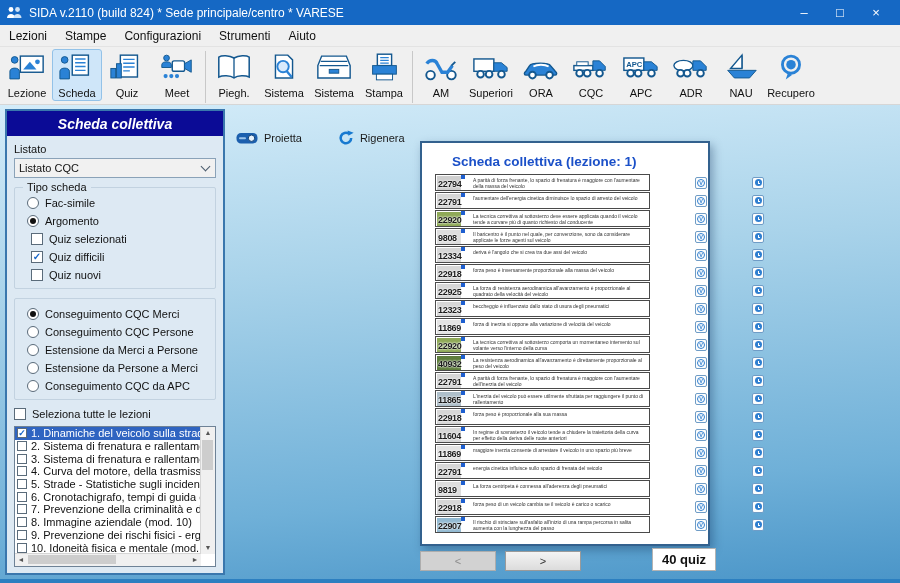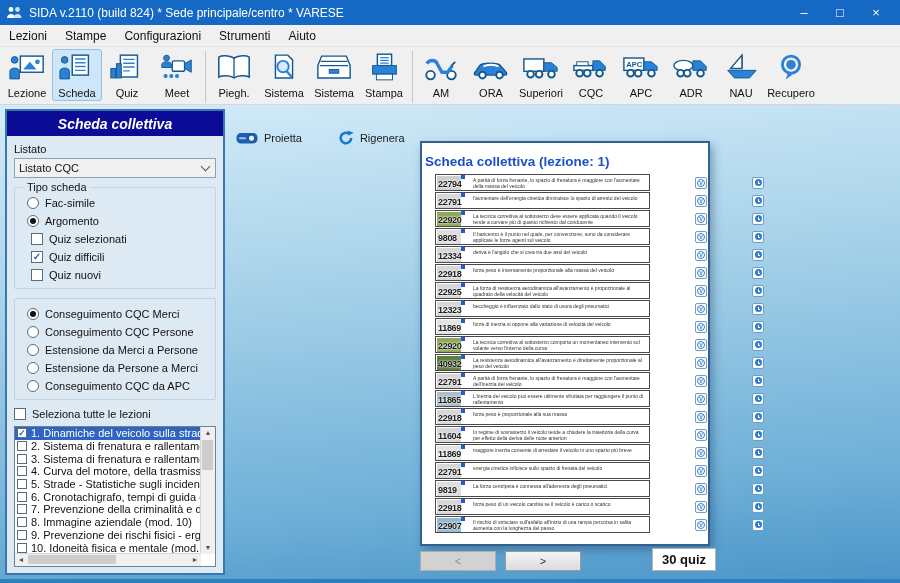--- a/index.html
+++ b/index.html
@@ -56,21 +56,21 @@
   .hsb .sbarrow{position:absolute;top:0;width:12px;height:12px;text-align:center;font-size:7px;color:#555;line-height:12px;}
   .hsb .left{left:0;} .hsb .right{right:0;}
   .hsb .thumb{position:absolute;left:13px;top:1px;width:88px;height:9px;background:#cdcdcd;}
 
   
   .actions{position:absolute;left:236px;top:25px;display:flex;gap:36px;align-items:center;font-size:11px;color:#1a1a1a;}
   .action{display:flex;align-items:center;gap:6px;}
 
   
   .preview{position:absolute;left:420px;top:36px;width:290px;height:405px;background:#fff;border:2px solid #33618e;box-sizing:border-box;box-shadow:3px 4px 9px rgba(10,40,80,.35);}
-  .pv-title{margin:11px 0 5px 3px;font-size:13.5px;font-weight:bold;color:#1b50c8;}
+  .pv-title{margin:11px 0 5px 30px;font-size:13.5px;font-weight:bold;color:#1b50c8;}
   .qrows{margin-left:13px;display:flex;flex-direction:column;gap:1px;}
   .qrow{display:flex;align-items:center;height:17px;flex:none;gap:42px;}
   .qbox{width:215px;height:17px;border:1px solid #4a4a4a;box-sizing:border-box;position:relative;overflow:hidden;background:#fff;flex:none;}
   .qthumb{position:absolute;left:1px;top:1px;width:24px;height:14px;background:#d7d7d7;}
   .qflag{position:absolute;left:25px;top:0;width:4px;height:4px;background:#1e5fd0;}
   .qnum{position:absolute;left:2px;bottom:1px;font-size:9px;font-weight:bold;color:#1c1c1c;letter-spacing:-.3px;text-shadow:0 0 2px #fff,0 0 2px #fff;}
   .qtext{position:absolute;left:37px;top:1.5px;right:2px;font-size:5px;line-height:1.25;color:#333;}
   .qbtn{width:12px;height:12px;border:1px solid #6f9cc6;background:#fdfdfd;margin-left:3px;border-radius:2px;position:relative;flex:none;box-sizing:border-box;}
   .qbtn .ring{position:absolute;left:1px;top:1px;right:1px;bottom:1px;border:1.4px solid #2f7fd0;border-radius:50%;font-size:5.5px;font-weight:bold;color:#2f7fd0;display:flex;align-items:center;justify-content:center;box-sizing:border-box;}
   .qbtn .disc{position:absolute;left:1.5px;top:1.5px;width:7px;height:7px;background:#2f7fd0;border-radius:50%;}
@@ -209,39 +209,39 @@
             <circle cx="31" cy="23" r="4.5" fill="#fff" stroke="#14588f" stroke-width="2"></circle>
             <path d="M5 11 c3-4.5 9-4.5 11 0 l5 9 h6 l5-7" fill="none" stroke="#2a82d6" stroke-width="3.5"></path>
             <path d="M31 13 l4-4" stroke="#14588f" stroke-width="2"></path>
           </svg>
         </span>
       <span class="tb-label">AM</span>
     </div>
     <div class="tb-item">
       <span class="tb-icon">
           <svg viewBox="0 0 40 30">
-            <path d="M4 19 l4-6 c2-3.5 20-3.5 22 0 l5 6 c2 1 2 4 0 4 h-31 c-2 0-2-3 0-4 z" fill="#2a82d6" stroke="#14588f" stroke-width="1.5"></path>
-            <circle cx="11" cy="23" r="3.5" fill="#fff" stroke="#14588f" stroke-width="2"></circle>
-            <circle cx="29" cy="23" r="3.5" fill="#fff" stroke="#14588f" stroke-width="2"></circle>
-            <path d="M12 14 c4-2.5 12-2.5 16 0" stroke="#fff" stroke-width="2" fill="none"></path>
-          </svg>
-        </span>
-      <span class="tb-label">ORA</span>
-    </div>
-    <div class="tb-item">
-      <span class="tb-icon">
-          <svg viewBox="0 0 40 30">
             <rect x="2" y="6" width="21" height="13" fill="#fff" stroke="#14588f" stroke-width="1.5"></rect>
             <path d="M23 10 h8 l6 5 v4 h-14 z" fill="#2a82d6" stroke="#14588f"></path>
             <circle cx="9" cy="22" r="3.5" fill="#fff" stroke="#14588f" stroke-width="2"></circle>
             <circle cx="18" cy="22" r="3.5" fill="#fff" stroke="#14588f" stroke-width="2"></circle>
             <circle cx="31" cy="22" r="3.5" fill="#fff" stroke="#14588f" stroke-width="2"></circle>
           </svg>
         </span>
       <span class="tb-label">Superiori</span>
+    </div>
+    <div class="tb-item">
+      <span class="tb-icon">
+          <svg viewBox="0 0 40 30">
+            <path d="M4 19 l4-6 c2-3.5 20-3.5 22 0 l5 6 c2 1 2 4 0 4 h-31 c-2 0-2-3 0-4 z" fill="#2a82d6" stroke="#14588f" stroke-width="1.5"></path>
+            <circle cx="11" cy="23" r="3.5" fill="#fff" stroke="#14588f" stroke-width="2"></circle>
+            <circle cx="29" cy="23" r="3.5" fill="#fff" stroke="#14588f" stroke-width="2"></circle>
+            <path d="M12 14 c4-2.5 12-2.5 16 0" stroke="#fff" stroke-width="2" fill="none"></path>
+          </svg>
+        </span>
+      <span class="tb-label">ORA</span>
     </div>
     <div class="tb-item">
       <span class="tb-icon">
           <svg viewBox="0 0 40 30">
             <rect x="2" y="13" width="20" height="5" fill="#fff" stroke="#14588f" stroke-width="1.5"></rect>
             <rect x="5" y="9" width="12" height="4" fill="#fff" stroke="#14588f"></rect>
             <path d="M22 8 h7 l6 6 v4 h-13 z" fill="#2a82d6" stroke="#14588f"></path>
             <circle cx="8" cy="21" r="3.5" fill="#fff" stroke="#14588f" stroke-width="2"></circle>
             <circle cx="16" cy="21" r="3.5" fill="#fff" stroke="#14588f" stroke-width="2"></circle>
             <circle cx="29" cy="21" r="3.5" fill="#fff" stroke="#14588f" stroke-width="2"></circle>
@@ -721,16 +721,16 @@
             </span>
     <span class="qbtn">
               <span class="disc"></span>
             </span>
   </div>
         </div>
     </div>
 
     <div class="navbtn nav-prev disabled">&lt;</div>
     <div class="navbtn nav-next">&gt;</div>
-    <div class="quiz-count">30 quiz</div>
+    <div class="quiz-count">40 quiz</div>
 
   </div>
 </div>
 
 </body></html>

